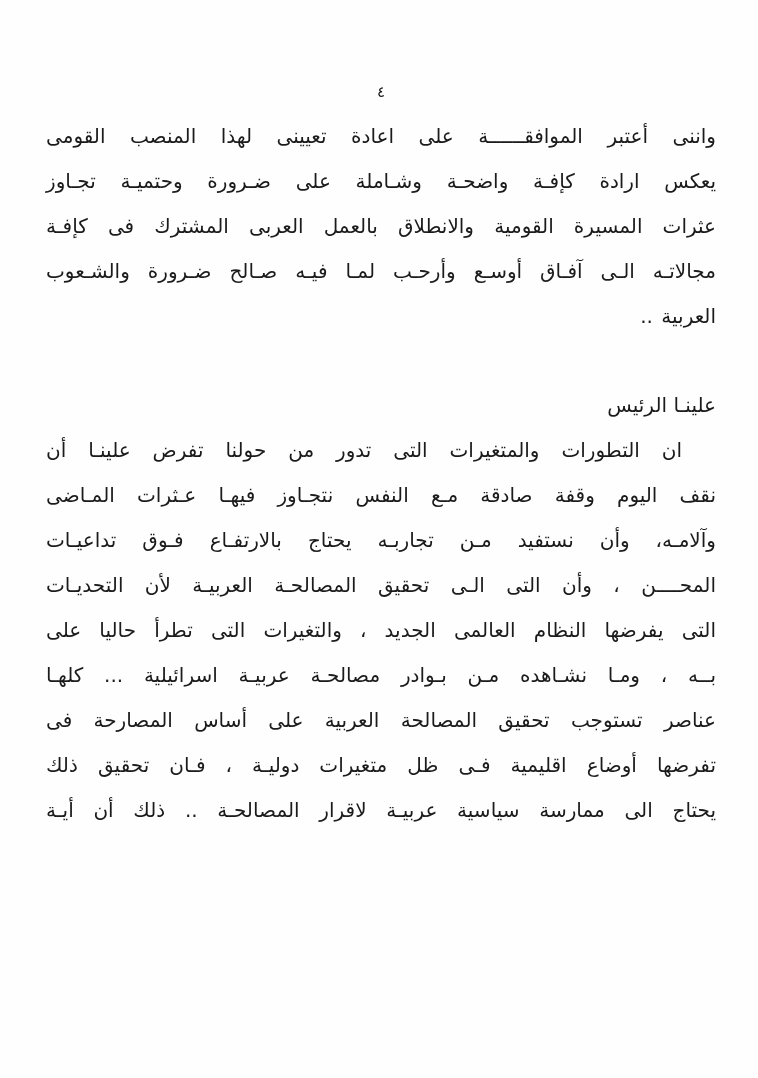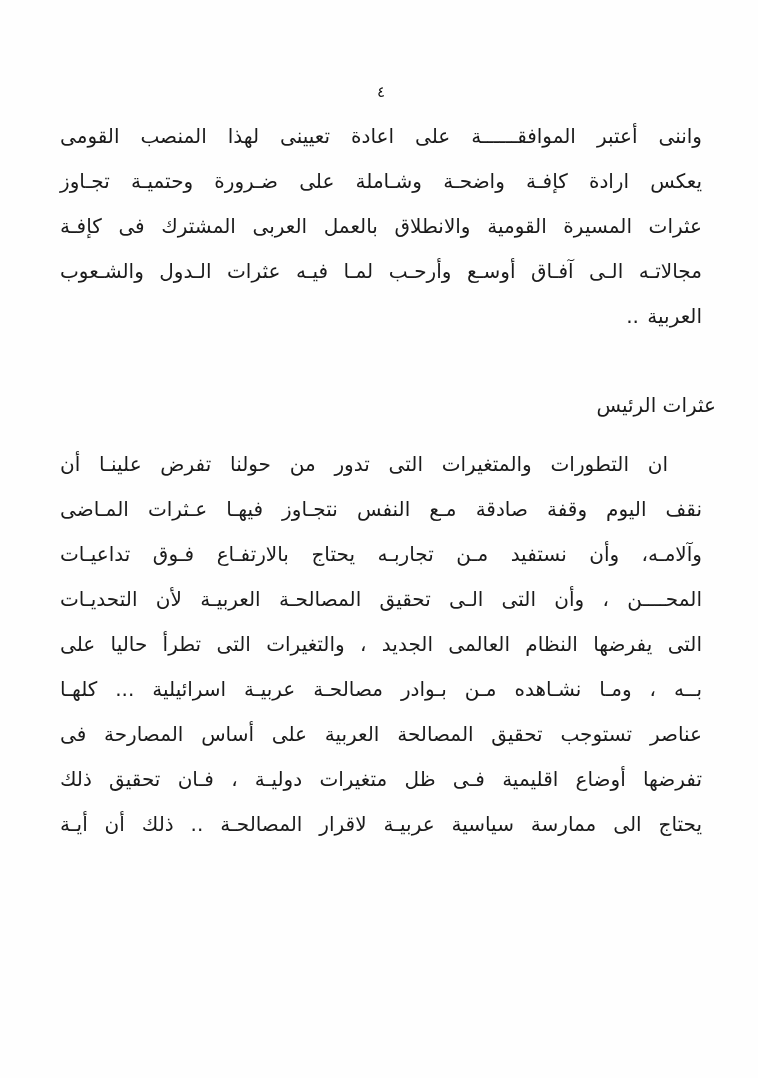--- a/index.html
+++ b/index.html
@@ -21,21 +21,21 @@
     padding: 0 42px 0 46px; 
   }
   .page-number {
     padding-top: 82px;
     text-align: center;
     font-size: 15px;
     line-height: 20px;
     color: #111;
   }
   .para {
-    margin: 14px;
+    margin: 0;
   }
   .para-1 {
     margin-top: 12px;
   }
   .line {
     font-size: 20px;
     line-height: 45px;
     text-align: justify;
     text-align-last: justify;
     word-spacing: 2px;
@@ -59,25 +59,25 @@
 
 <div class="page">
   <div class="content">
 
     <div class="page-number">٤</div>
 
     <div class="para para-1">
       <div class="line">واننى أعتبر الموافقــــــة على اعادة تعيينى لهذا المنصب القومى</div>
       <div class="line">يعكس ارادة كإفـة واضحـة وشـاملة على ضـرورة وحتميـة تجـاوز</div>
       <div class="line">عثرات المسيرة القومية والانطلاق بالعمل العربى المشترك فى كإفـة</div>
-      <div class="line">مجالاتـه الـى آفـاق أوسـع وأرحـب لمـا فيـه عثرات الـدول والشـعوب</div>
+      <div class="line">مجالاتـه الـى آفـاق أوسـع وأرحـب لمـا فيـه صـالح ضـرورة والشـعوب</div>
       <div class="line last">العربية ..</div>
     </div>
 
-    <div class="heading">عثرات الرئيس</div>
+    <div class="heading">علينـا الرئيس</div>
 
     <div class="para para-2">
       <div class="line indent">ان التطورات والمتغيرات التى تدور من حولنا تفرض علينـا أن</div>
       <div class="line">نقف اليوم وقفة صادقة مـع النفس نتجـاوز فيهـا عـثرات المـاضى</div>
       <div class="line">وآلامـه، وأن نستفيد مـن تجاربـه يحتاج بالارتفـاع فـوق تداعيـات</div>
       <div class="line">المحــــن ، وأن التى الـى تحقيق المصالحـة العربيـة لأن التحديـات</div>
       <div class="line">التى يفرضها النظام العالمى الجديد ، والتغيرات التى تطرأ حاليا على</div>
       <div class="line">بــه ، ومـا نشـاهده مـن بـوادر مصالحـة عربيـة اسرائيلية ... كلهـا</div>
       <div class="line">عناصر تستوجب تحقيق المصالحة العربية على أساس المصارحة فى</div>
       <div class="line">تفرضها أوضاع اقليمية فـى ظل متغيرات دوليـة ، فـان تحقيق ذلك</div>

